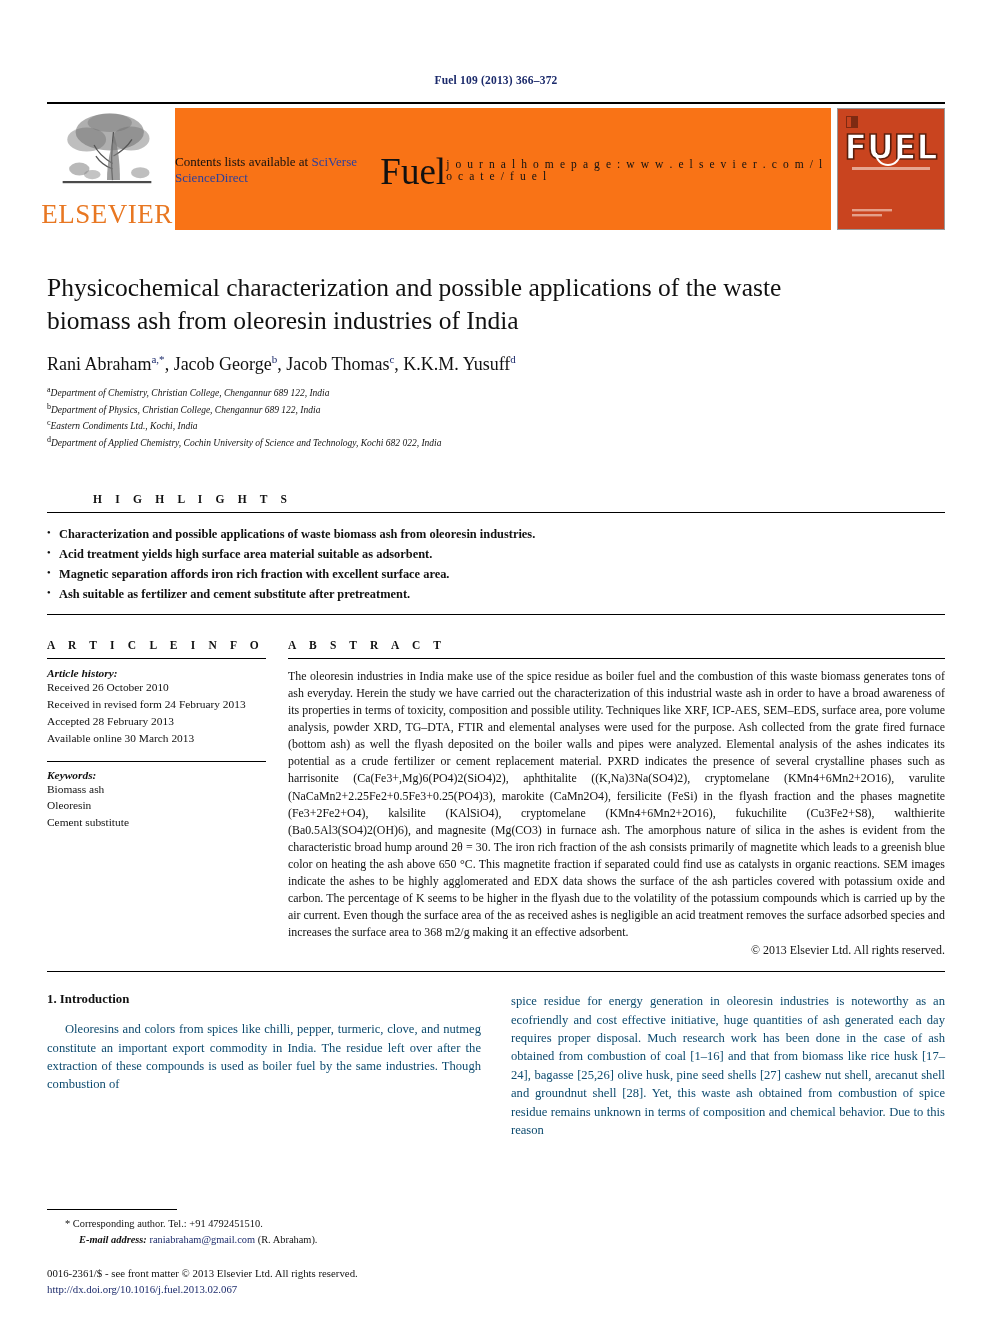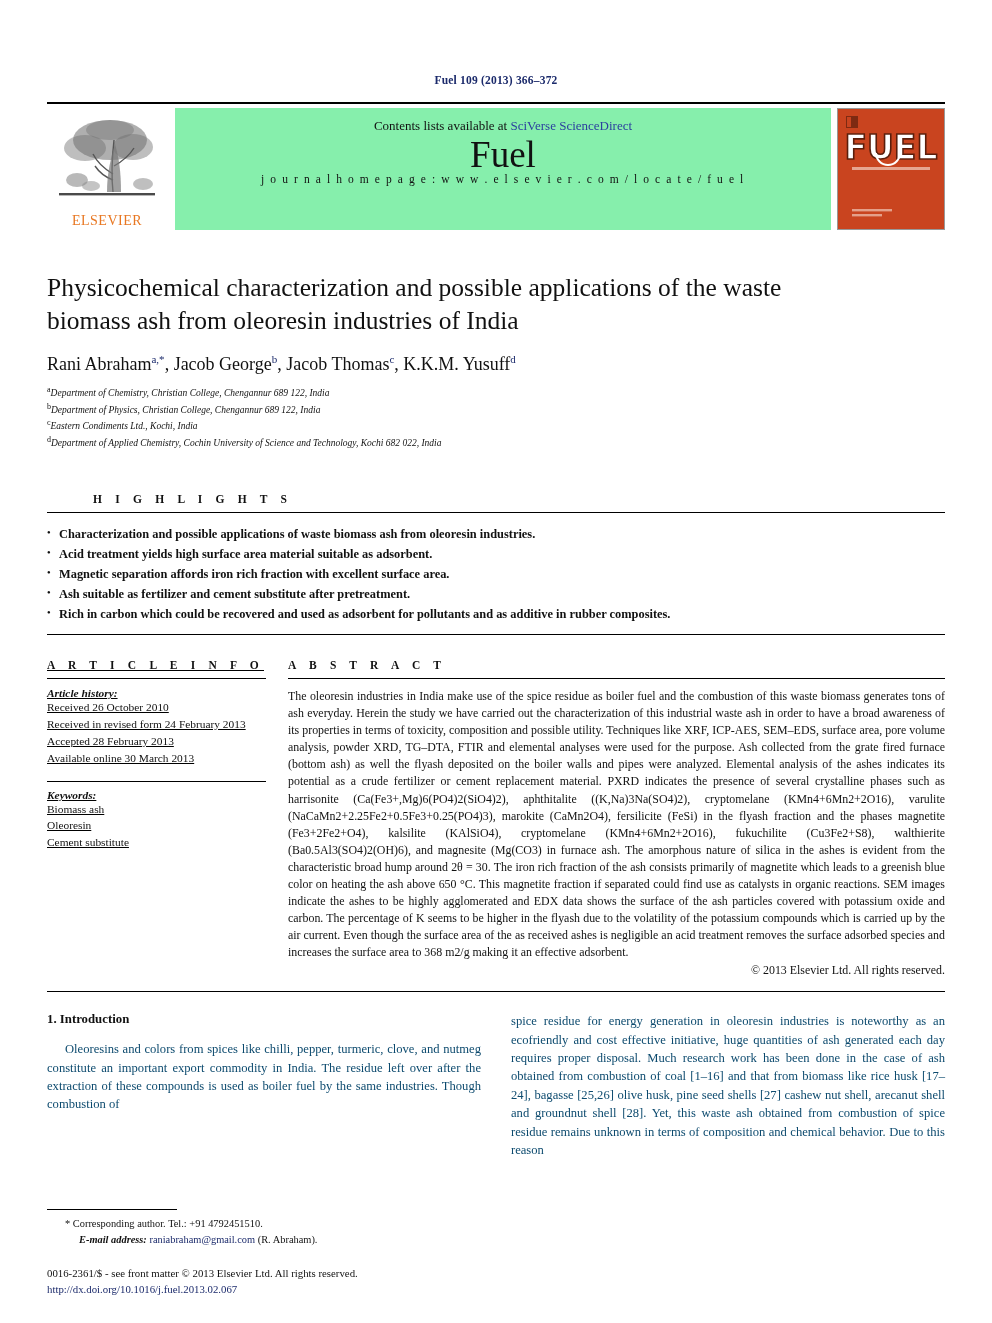--- a/index.html
+++ b/index.html
@@ -50,32 +50,32 @@
     display: flex;
     flex-direction: column;
     align-items: center;
     justify-content: flex-end;
     padding-bottom: 2px;
   }
   .tree-svg { display:block; }
   .elsevier-word {
     color: #e87722;
     font-family: "Liberation Serif", serif;
-    font-size: 14px;
+    font-size: 27px;
     letter-spacing: 0.5px;
     line-height: 1;
     margin-top: 8px;
   }
   .masthead-center {
     flex: 1 1 auto;
-    background: #86efac;
+    background: #f97316;
     margin: 0 6px 0 8px;
     display: flex;
-    flex-direction: column;
-    justify-content: flex-start;
+    flex-direction: row;
+    justify-content: center;
     align-items: center;
     padding: 10px 0 8px 0;
     box-sizing: border-box;
   }
   .contents-line {
     font-size: 13px;
     color: #111;
   }
   .contents-line .sd {
     color: #2b3f9e;
@@ -163,21 +163,20 @@
   
   .info-abstract {
     display: flex;
     margin-top: 24px;
   }
   .col-info {
     width: 241px;
     flex: 0 0 241px;
     padding-right: 22px;
     box-sizing: border-box;
-    text-decoration: underline;
   }
   .col-abstract { flex: 1 1 auto; }
   .col-info .sec-label, .col-abstract .sec-label { margin-bottom: 7px; }
   .info-rule { border-top: 1.2px solid #000; margin-bottom: 8px; }
   .info-sub {
     font-size: 11.4px;
     font-style: italic;
     font-weight: bold;
     color: #111;
   }
@@ -339,21 +338,20 @@
   </div>
 
   <div class="highlights">
     <div class="sec-label">H I G H L I G H T S</div>
     <div class="thin-rule"></div>
     <ul class="hl-list">
       <li>Characterization and possible applications of waste biomass ash from oleoresin industries.</li>
       <li>Acid treatment yields high surface area material suitable as adsorbent.</li>
       <li>Magnetic separation affords iron rich fraction with excellent surface area.</li>
       <li>Ash suitable as fertilizer and cement substitute after pretreatment.</li>
-      <li>Rich in carbon which could be recovered and used as adsorbent for pollutants and as additive in rubber composites.</li>
     </ul>
     <div class="hl-bottom-rule"></div>
   </div>
 
   <div class="info-abstract">
 
     <div class="col-info">
       <div class="sec-label">A R T I C L E   I N F O</div>
       <div class="info-rule"></div>
       <div class="info-sub">Article history:</div>

